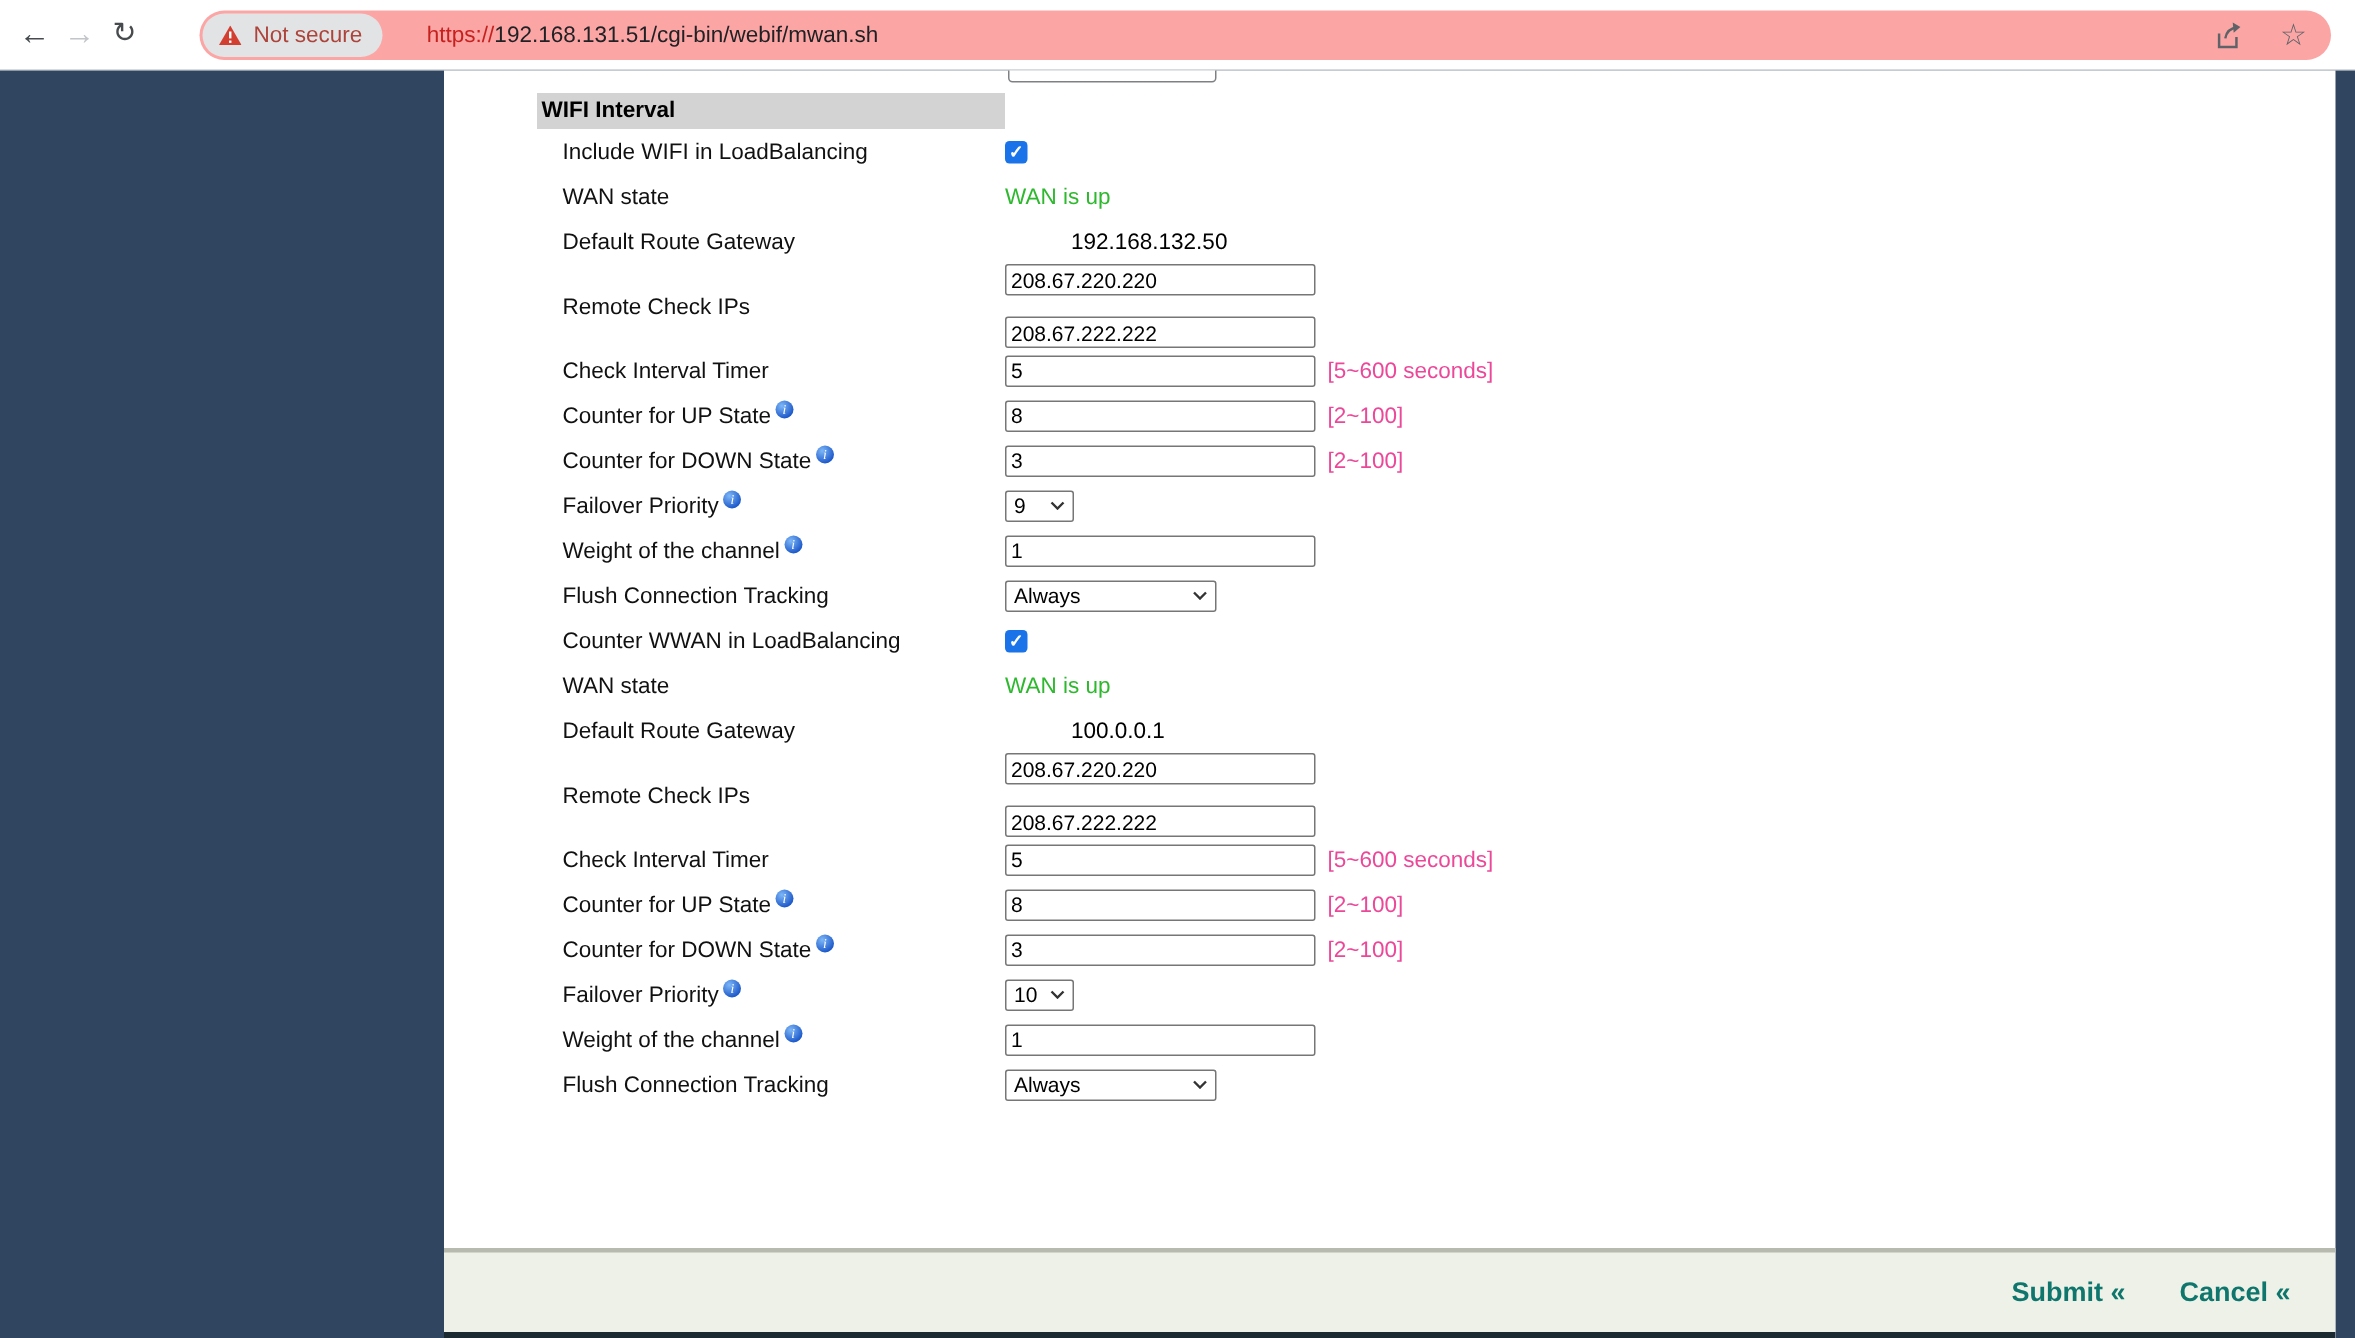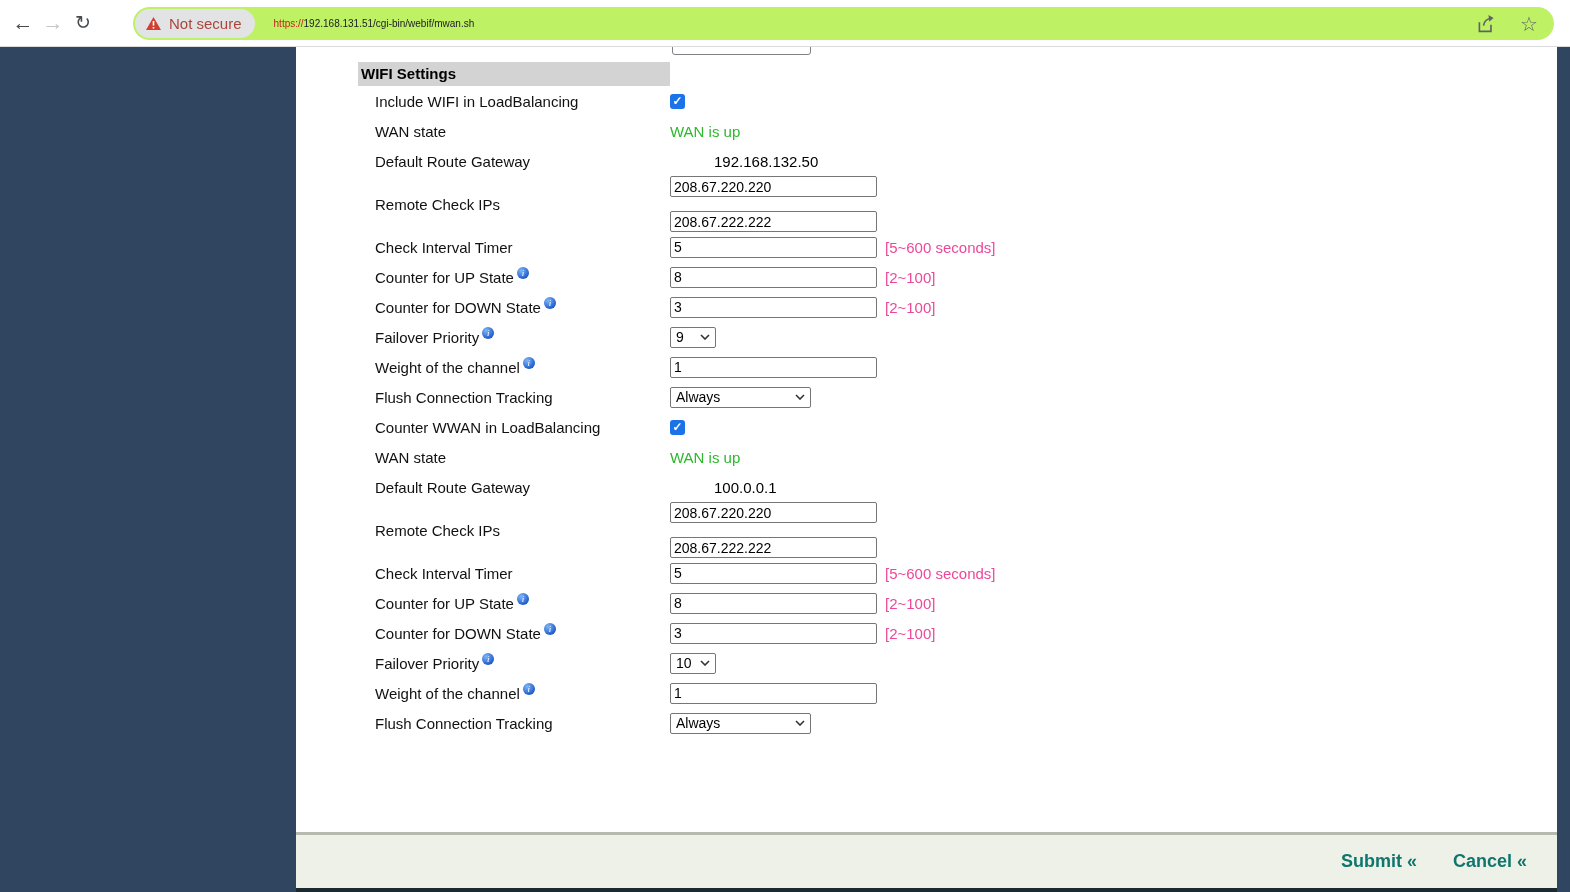--- a/index.html
+++ b/index.html
@@ -7,26 +7,26 @@
     width:1570px;height:892px;position:relative;overflow:hidden;
     font-family:"Liberation Sans",sans-serif;background:#fff;
   }
   
   .chrome{position:absolute;top:0;left:0;right:0;height:46px;background:#fff;
     border-bottom:1px solid #d8dadc;display:flex;align-items:center;}
   .nav-btn{width:30px;text-align:center;font-size:21px;color:#474b4e;cursor:pointer;line-height:46px;}
   .nav-btn.back{margin-left:8px;}
   .nav-btn.fwd{color:#c3c6c9;}
   .nav-btn.reload{font-size:19px;}
-  .omnibox{position:absolute;left:133px;right:16px;top:7px;height:33px;background:#bef264;
-    border-radius:17px;display:flex;align-items:center;gap:11px;}
+  .omnibox{position:absolute;left:133px;right:16px;top:7px;height:33px;background:#fca5a5;
+    border-radius:17px;display:flex;align-items:center;}
   .chip{background:#e2e3e4;border-radius:15px;height:29px;margin-left:2px;
     padding:0 13px 0 11px;display:flex;align-items:center;gap:8px;}
   .chip-text{font-size:15px;color:#ad443c;}
-  .url{margin-left:8px;font-size:10px;color:#202124;white-space:nowrap;}
+  .url{margin-left:30px;font-size:15px;color:#202124;white-space:nowrap;}
   .url .scheme{color:#c5221f;}
   .omni-icons{margin-left:auto;margin-right:16px;display:flex;gap:24px;align-items:center;color:#5f6368;}
   .star{font-size:20px;line-height:20px;}
   
   .page{position:absolute;top:47px;left:0;right:0;bottom:0;background:#2f4560;}
   .content{position:absolute;left:296px;width:1261px;top:0;bottom:0;background:#fff;overflow:hidden;}
   .clipped-select{position:absolute;left:376px;top:-6px;width:139px;height:14px;
     border:1px solid #7e8084;border-radius:3px;background:#fff;box-sizing:border-box;}
   .form{position:absolute;top:15px;left:62px;}
   .sec-header{width:312px;height:24px;background:#d3d3d3;font-weight:bold;font-size:15px;
@@ -89,21 +89,21 @@
 </div>
 
 <div class="page">
   <div style="position:absolute;left:0;top:0;width:296px;bottom:0;"></div>
 
   <div class="content">
     <div class="clipped-select"></div>
 
     <div class="form">
 
-      <div class="sec-header">WIFI Settings</div>
+      <div class="sec-header">WIFI Interval</div>
 
       <div class="row">
         <div class="lbl">Include WIFI in LoadBalancing</div>
         <div class="field">
           <div class="checkbox">✓</div>
         </div>
       </div>
 
       <div class="row">
         <div class="lbl">WAN state</div>

